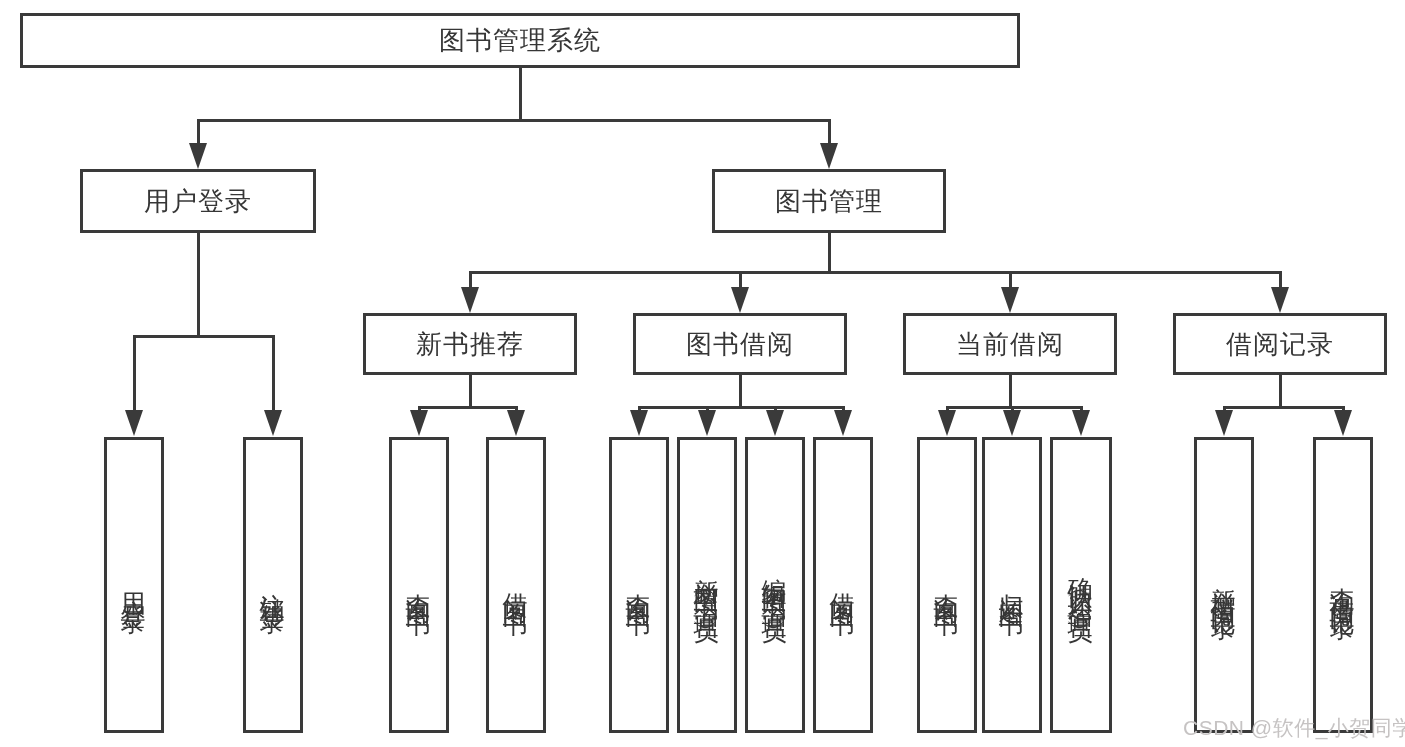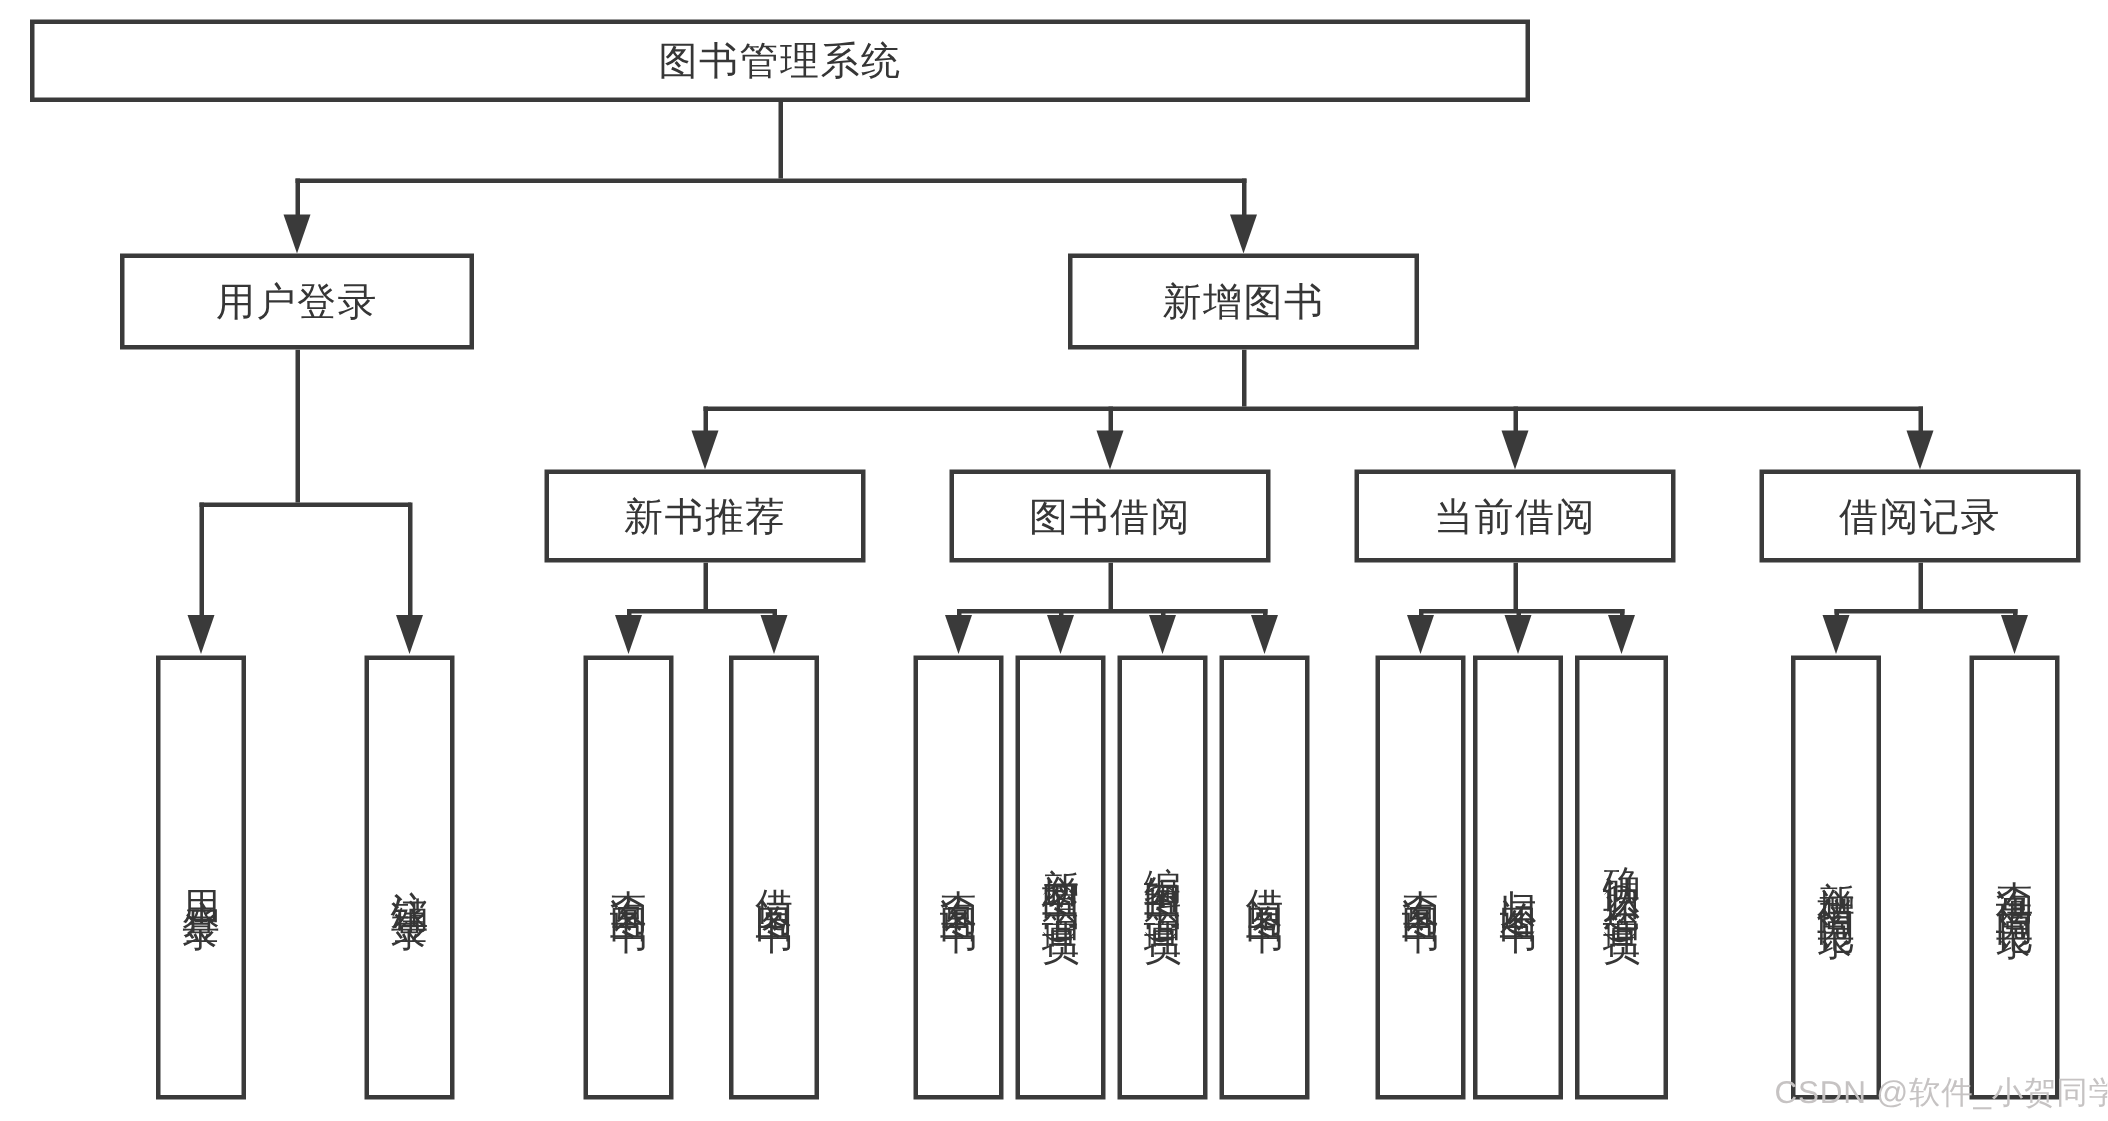--- a/index.html
+++ b/index.html
@@ -133,21 +133,21 @@
   <div class="hline" style="left:1222.5px; top:406px; width:122px;"></div>
   <div class="vline" style="left:1222.5px; top:406px; height:8px;"></div>
   <div class="arrow" style="left:1215px;   top:410px;"></div>
   <div class="vline" style="left:1341.5px; top:406px; height:8px;"></div>
   <div class="arrow" style="left:1334px;   top:410px;"></div>
 
   <div class="box" style="left:20px; top:13px; width:1000px; height:55px;">图书管理系统</div>
 
   <div class="box" style="left:80px; top:169px; width:236px; height:64px;">用户登录</div>
 
-  <div class="box" style="left:712px; top:169px; width:234px; height:64px;">新增图书</div>
+  <div class="box" style="left:712px; top:169px; width:234px; height:64px;">图书管理</div>
 
   <div class="box" style="left:363px; top:313px; width:214px; height:62px;">新书推荐</div>
 
   <div class="box" style="left:633px; top:313px; width:214px; height:62px;">图书借阅</div>
 
   <div class="box" style="left:1173px; top:313px; width:214px; height:62px;">借阅记录</div>
 
   <div class="box" style="left:903px; top:313px; width:214px; height:62px;">当前借阅</div>
 
   <div class="box v" style="left:104px; top:437px; width:60px; height:296px;">用户登录</div>

